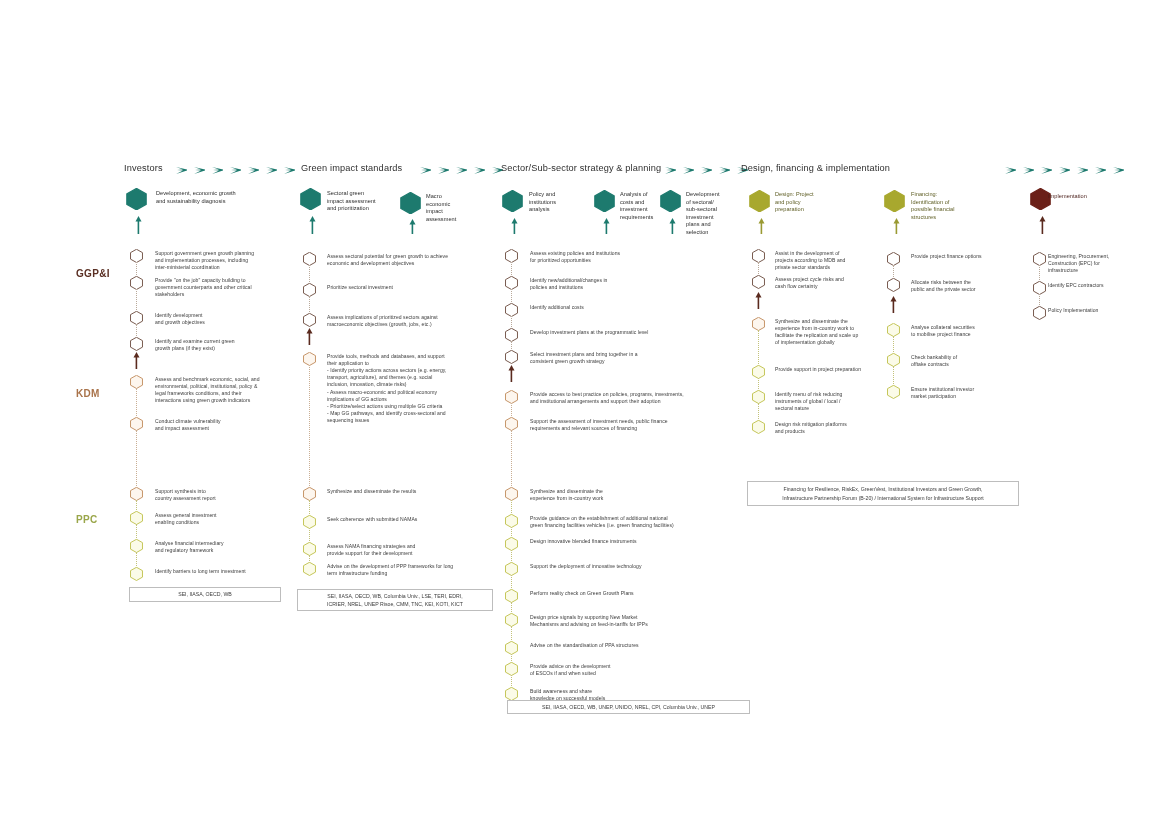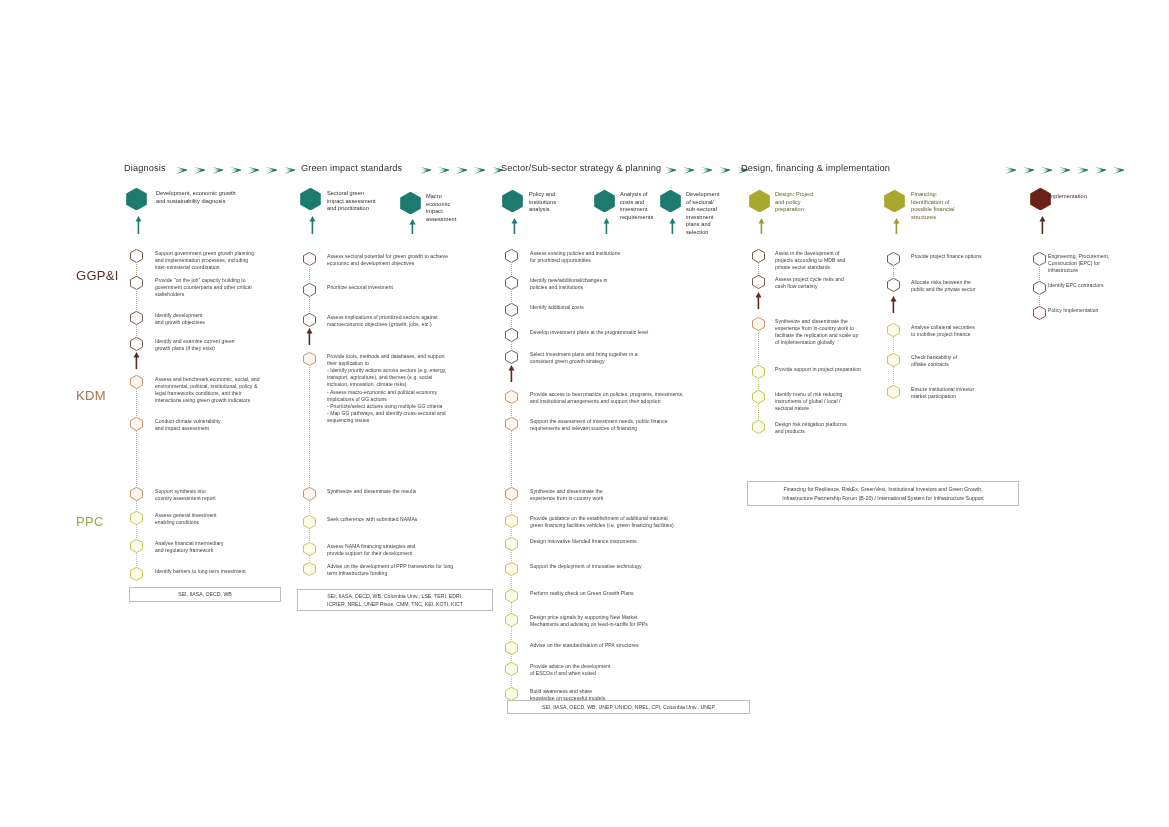--- a/index.html
+++ b/index.html
@@ -36,35 +36,35 @@
   .htext.maroon{color:#4a1f1a;}
 
   
   .dots{position:absolute;width:0;border-left:1.1px dotted #b9a99a;}
   .dots.olive{border-left-color:#c3c279;}
   .dots.tan{border-left-color:#c9ae93;}
 
   .uparrow{position:absolute;}
 
   
-  .rowlabel{position:absolute;font-size:13px;font-weight:normal;letter-spacing:.3px;}
+  .rowlabel{position:absolute;font-size:10px;font-weight:bold;letter-spacing:.3px;}
 
   
   .fbox{
     position:absolute;border:0.8px solid #bdbdbd;background:#fff;
     font-size:5.2px;line-height:8.4px;color:#3b3b3b;text-align:center;
     display:flex;align-items:center;justify-content:center;
     white-space:pre-line;box-sizing:border-box;padding:2px 4px;
   }
 </style>
 </head>
 <body>
 
 <div id="canvas">
-    <div class="phase-title abs" style="left:124px;top:163px;">Diagnosis</div>
+    <div class="phase-title abs" style="left:124px;top:163px;">Investors</div>
     <div class="chev-row abs" style="left:176px;top:166px;">
       <svg width="11" height="9" viewBox="0 0 22 18" class="chev">
         <path d="M0,2 L14,7 L2,8 L14,9 L0,16 L22,9 L22,7 Z" fill="#1d7a6e"></path>
       </svg>
       <svg width="11" height="9" viewBox="0 0 22 18" class="chev">
         <path d="M0,2 L14,7 L2,8 L14,9 L0,16 L22,9 L22,7 Z" fill="#1d7a6e"></path>
       </svg>
       <svg width="11" height="9" viewBox="0 0 22 18" class="chev">
         <path d="M0,2 L14,7 L2,8 L14,9 L0,16 L22,9 L22,7 Z" fill="#1d7a6e"></path>
       </svg>

